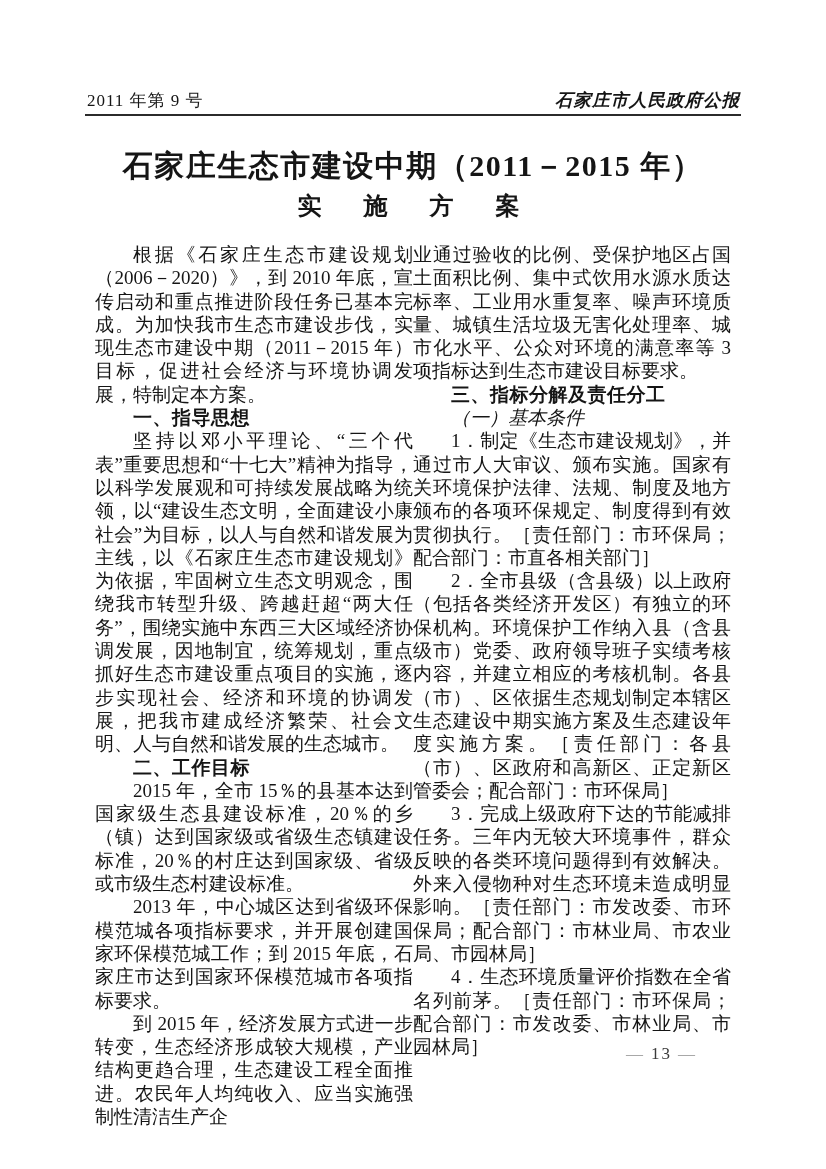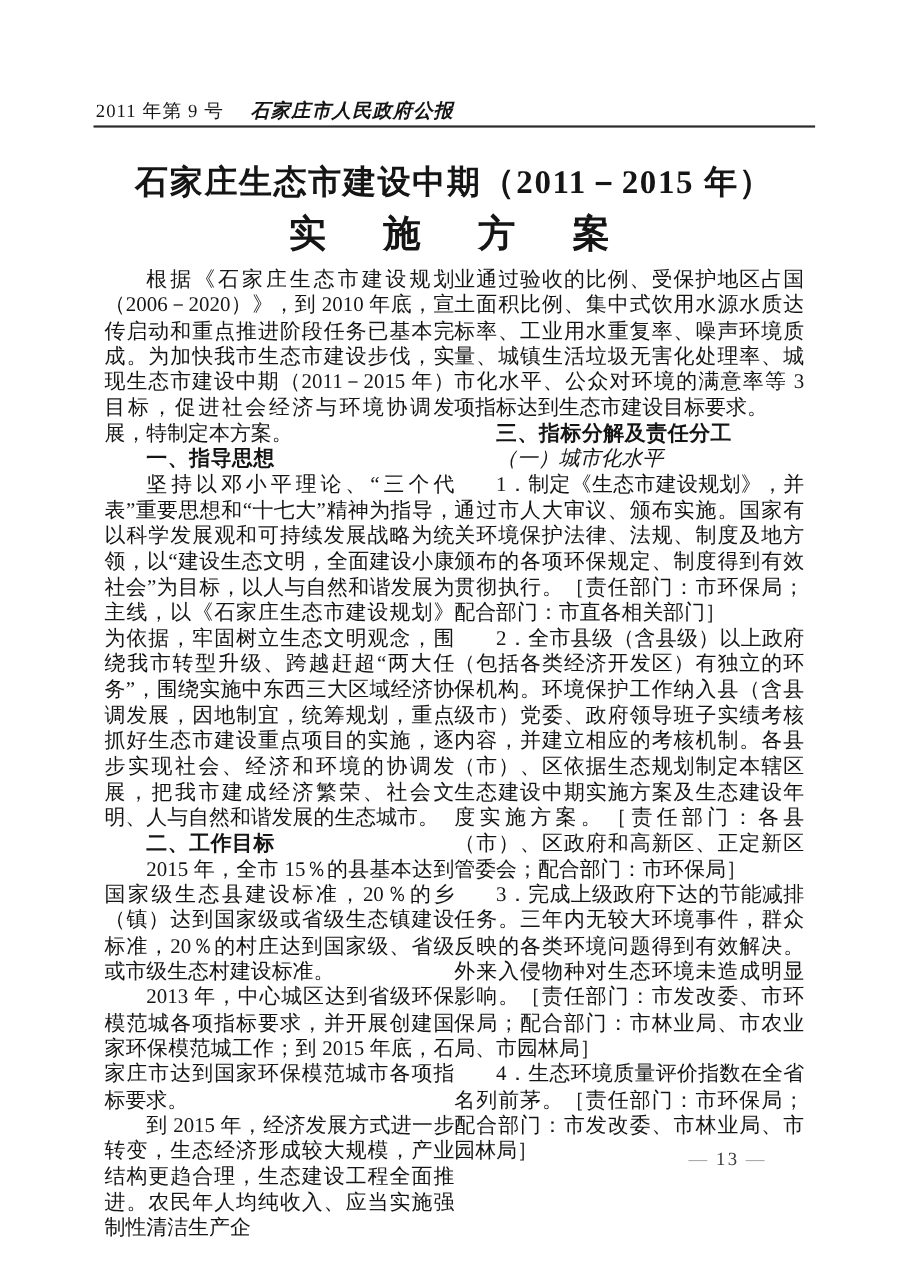--- a/index.html
+++ b/index.html
@@ -6,34 +6,34 @@
   .page{
     position:relative;
     width:826px;height:1169px;
     background:#ffffff;
     font-family:"Liberation Serif", serif;
     color:#151515;
     overflow:hidden;
   }
   .header-row{
     position:absolute;left:87px;right:86px;top:88px;
-    display:flex;align-items:baseline;gap:24px;
+    display:flex;justify-content:space-between;align-items:baseline;
   }
   .issue-no{font-size:17px;letter-spacing:1px;}
   .publication{font-size:17.5px;font-style:italic;font-weight:600;letter-spacing:1px;}
   .header-rule{
     position:absolute;left:85px;right:85px;top:114px;
     height:2px;background:#2b2b2b;
   }
   .title-block{
     position:absolute;left:85px;width:656px;top:146px;
     text-align:center;font-weight:bold;
   }
   .title-line1{font-size:30px;letter-spacing:1.5px;line-height:1.3;}
-  .title-line2{font-size:34px;letter-spacing:9px;margin-top:5px;}
+  .title-line2{font-size:24px;letter-spacing:9px;margin-top:5px;}
   .columns{
     position:absolute;left:95px;top:243px;width:646px;
     display:flex;
   }
   .col{width:318px;font-size:19px;line-height:23.3px;text-align:justify;text-justify:inter-character;}
   .col p{margin:0;}
   p.para{text-indent:2em;}
   p.para.no-indent{text-indent:0;}
   p.sec-heading{
     text-indent:2em;
@@ -70,21 +70,21 @@
         <p class="sec-heading">一、指导思想</p>
         <p class="para">坚持以邓小平理论、“三个代表”重要思想和“十七大”精神为指导，以科学发展观和可持续发展战略为统领，以“建设生态文明，全面建设小康社会”为目标，以人与自然和谐发展为主线，以《石家庄生态市建设规划》为依据，牢固树立生态文明观念，围绕我市转型升级、跨越赶超“两大任务”，围绕实施中东西三大区域经济协调发展，因地制宜，统筹规划，重点抓好生态市建设重点项目的实施，逐步实现社会、经济和环境的协调发展，把我市建成经济繁荣、社会文明、人与自然和谐发展的生态城市。</p>
         <p class="sec-heading">二、工作目标</p>
         <p class="para">2015 年，全市 15％的县基本达到国家级生态县建设标准，20％的乡（镇）达到国家级或省级生态镇建设标准，20％的村庄达到国家级、省级或市级生态村建设标准。</p>
         <p class="para">2013 年，中心城区达到省级环保模范城各项指标要求，并开展创建国家环保模范城工作；到 2015 年底，石家庄市达到国家环保模范城市各项指标要求。</p>
         <p class="para">到 2015 年，经济发展方式进一步转变，生态经济形成较大规模，产业结构更趋合理，生态建设工程全面推进。农民年人均纯收入、应当实施强制性清洁生产企</p>
       </div>
     <div class="col">
         <p class="para no-indent">业通过验收的比例、受保护地区占国土面积比例、集中式饮用水源水质达标率、工业用水重复率、噪声环境质量、城镇生活垃圾无害化处理率、城市化水平、公众对环境的满意率等 3 项指标达到生态市建设目标要求。</p>
         <p class="sec-heading">三、指标分解及责任分工</p>
-        <p class="sub-heading">（一）城市化水平</p>
+        <p class="sub-heading">（一）基本条件</p>
         <p class="para">1．制定《生态市建设规划》，并通过市人大审议、颁布实施。国家有关环境保护法律、法规、制度及地方颁布的各项环保规定、制度得到有效贯彻执行。［责任部门：市环保局；配合部门：市直各相关部门］</p>
         <p class="para">2．全市县级（含县级）以上政府（包括各类经济开发区）有独立的环保机构。环境保护工作纳入县（含县级市）党委、政府领导班子实绩考核内容，并建立相应的考核机制。各县（市）、区依据生态规划制定本辖区生态建设中期实施方案及生态建设年度实施方案。［责任部门：各县（市）、区政府和高新区、正定新区管委会；配合部门：市环保局］</p>
         <p class="para">3．完成上级政府下达的节能减排任务。三年内无较大环境事件，群众反映的各类环境问题得到有效解决。外来入侵物种对生态环境未造成明显影响。［责任部门：市发改委、市环保局；配合部门：市林业局、市农业局、市园林局］</p>
         <p class="para">4．生态环境质量评价指数在全省名列前茅。［责任部门：市环保局；配合部门：市发改委、市林业局、市园林局］</p>
       </div>
   </div>
 
   <div class="page-number">
     <span class="dash">—</span><span>13</span><span class="dash">—</span>
   </div>

